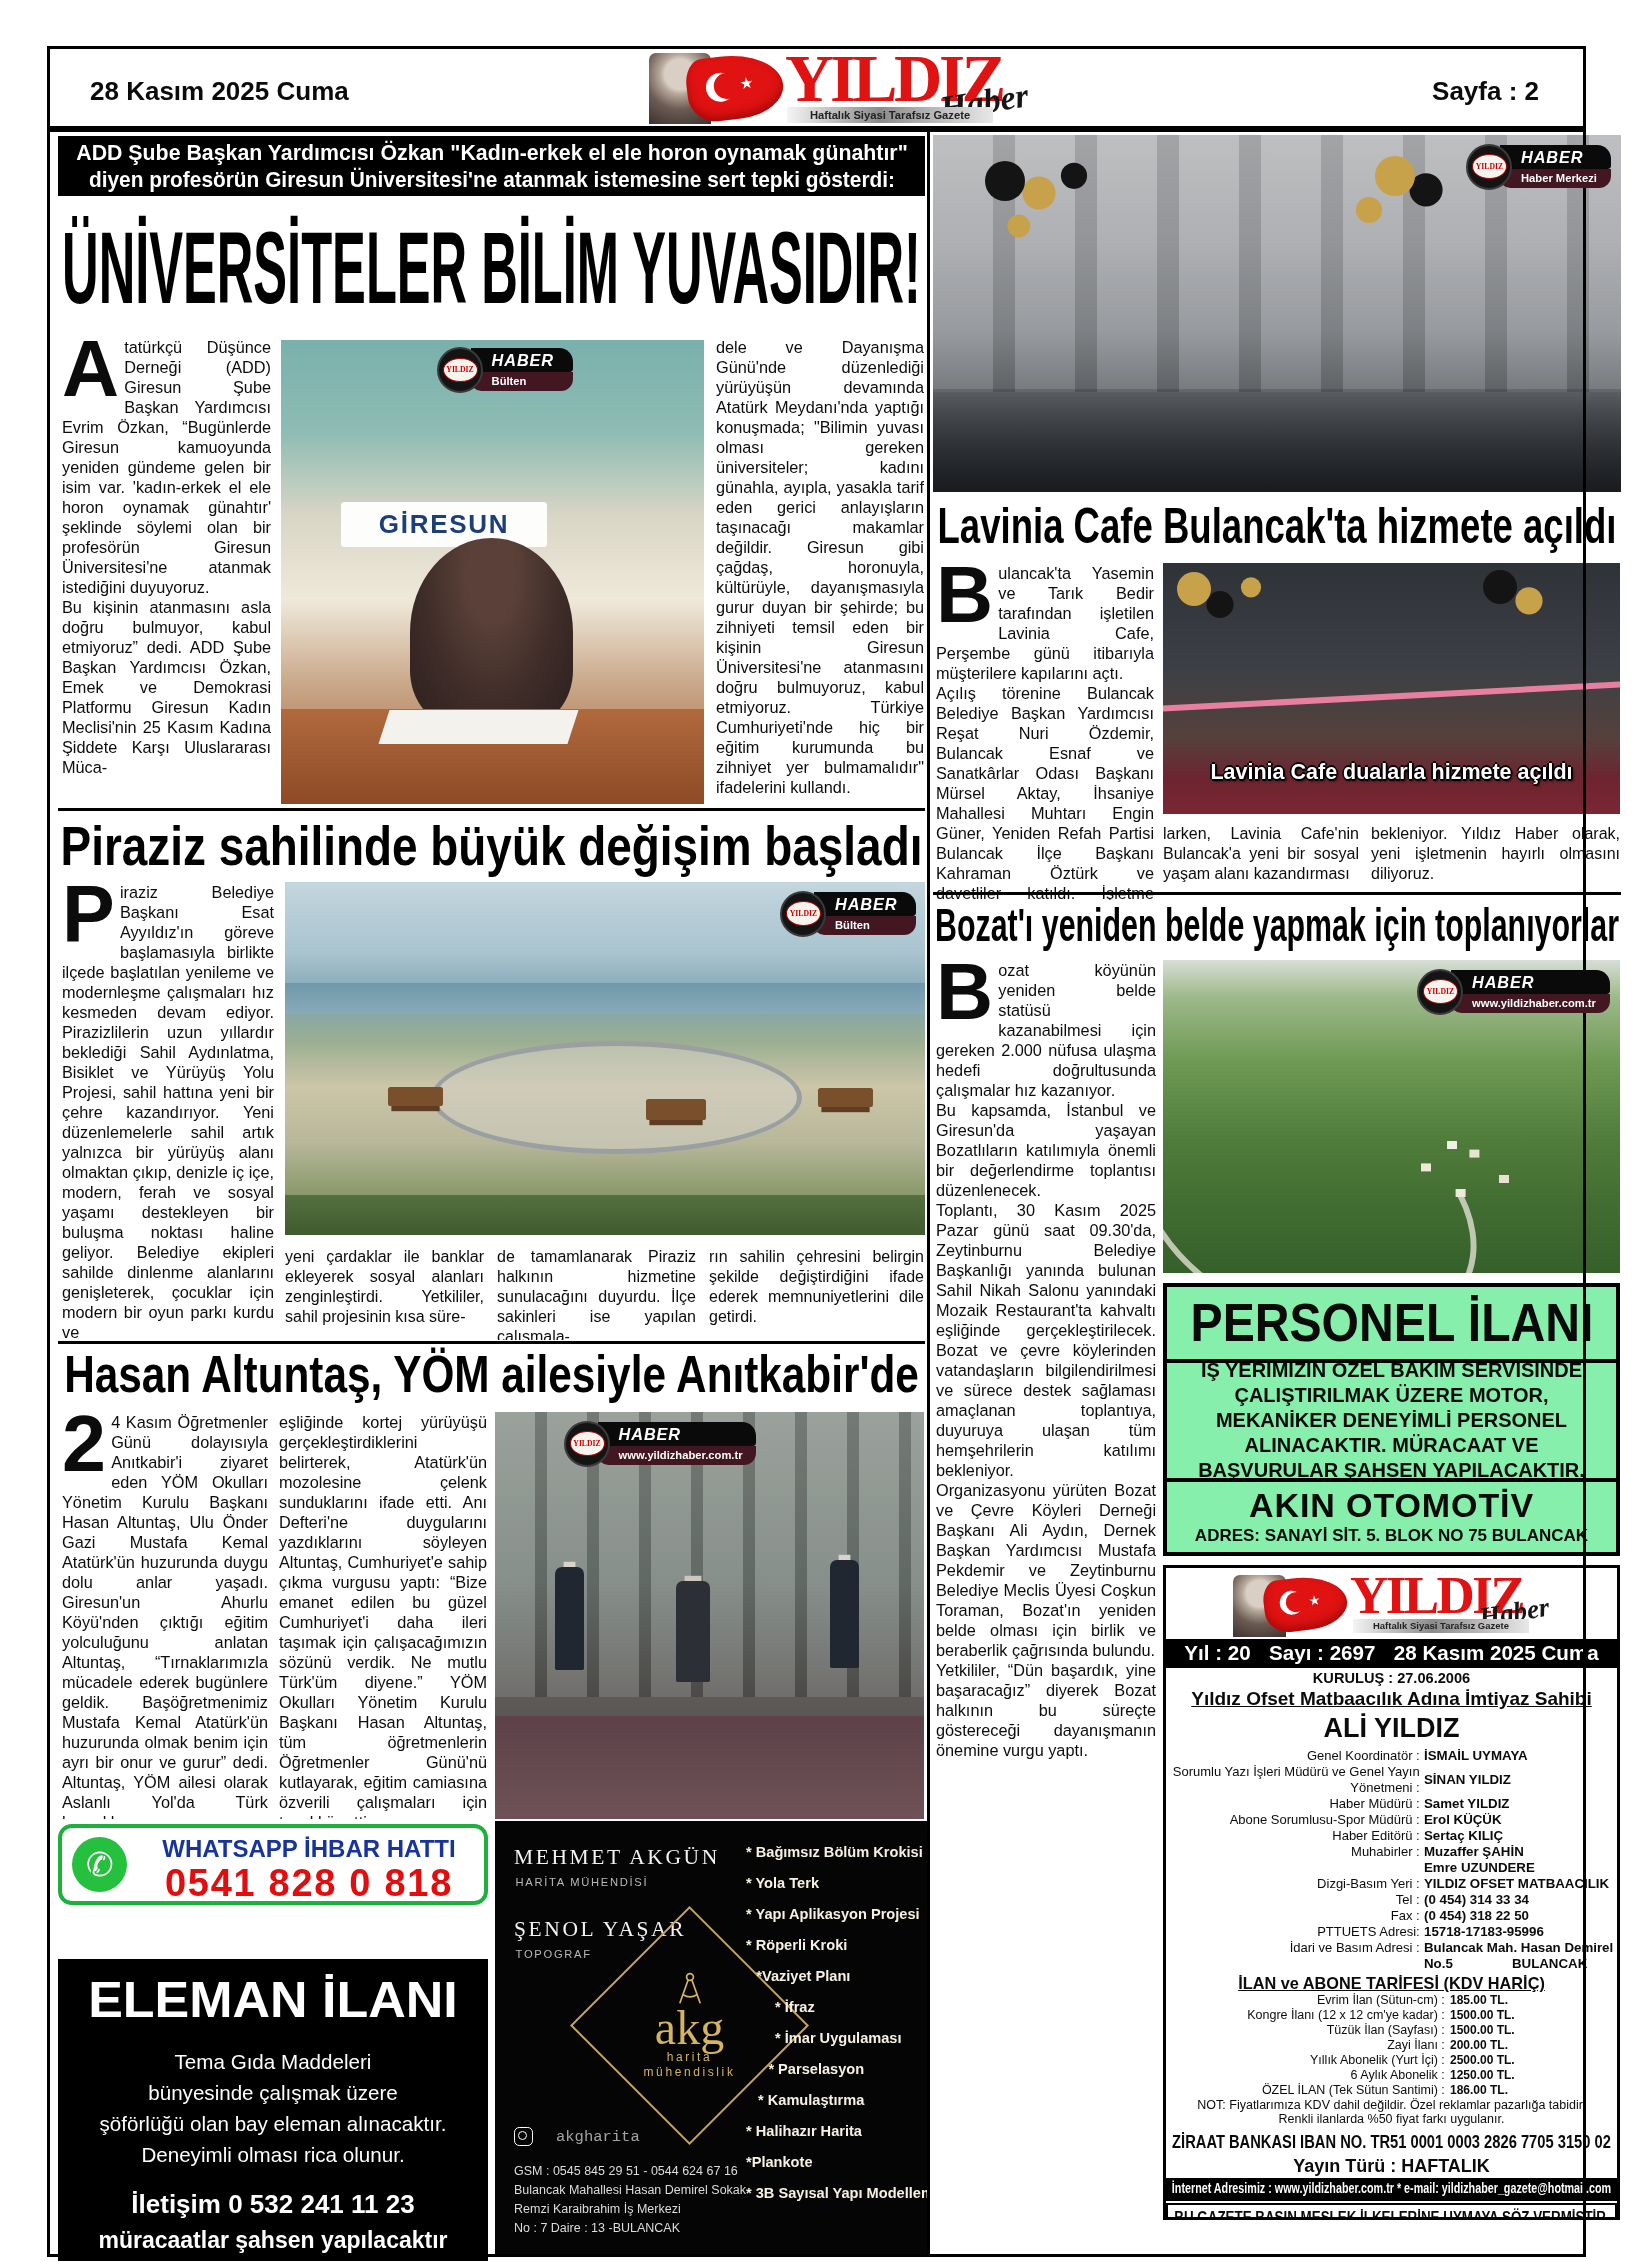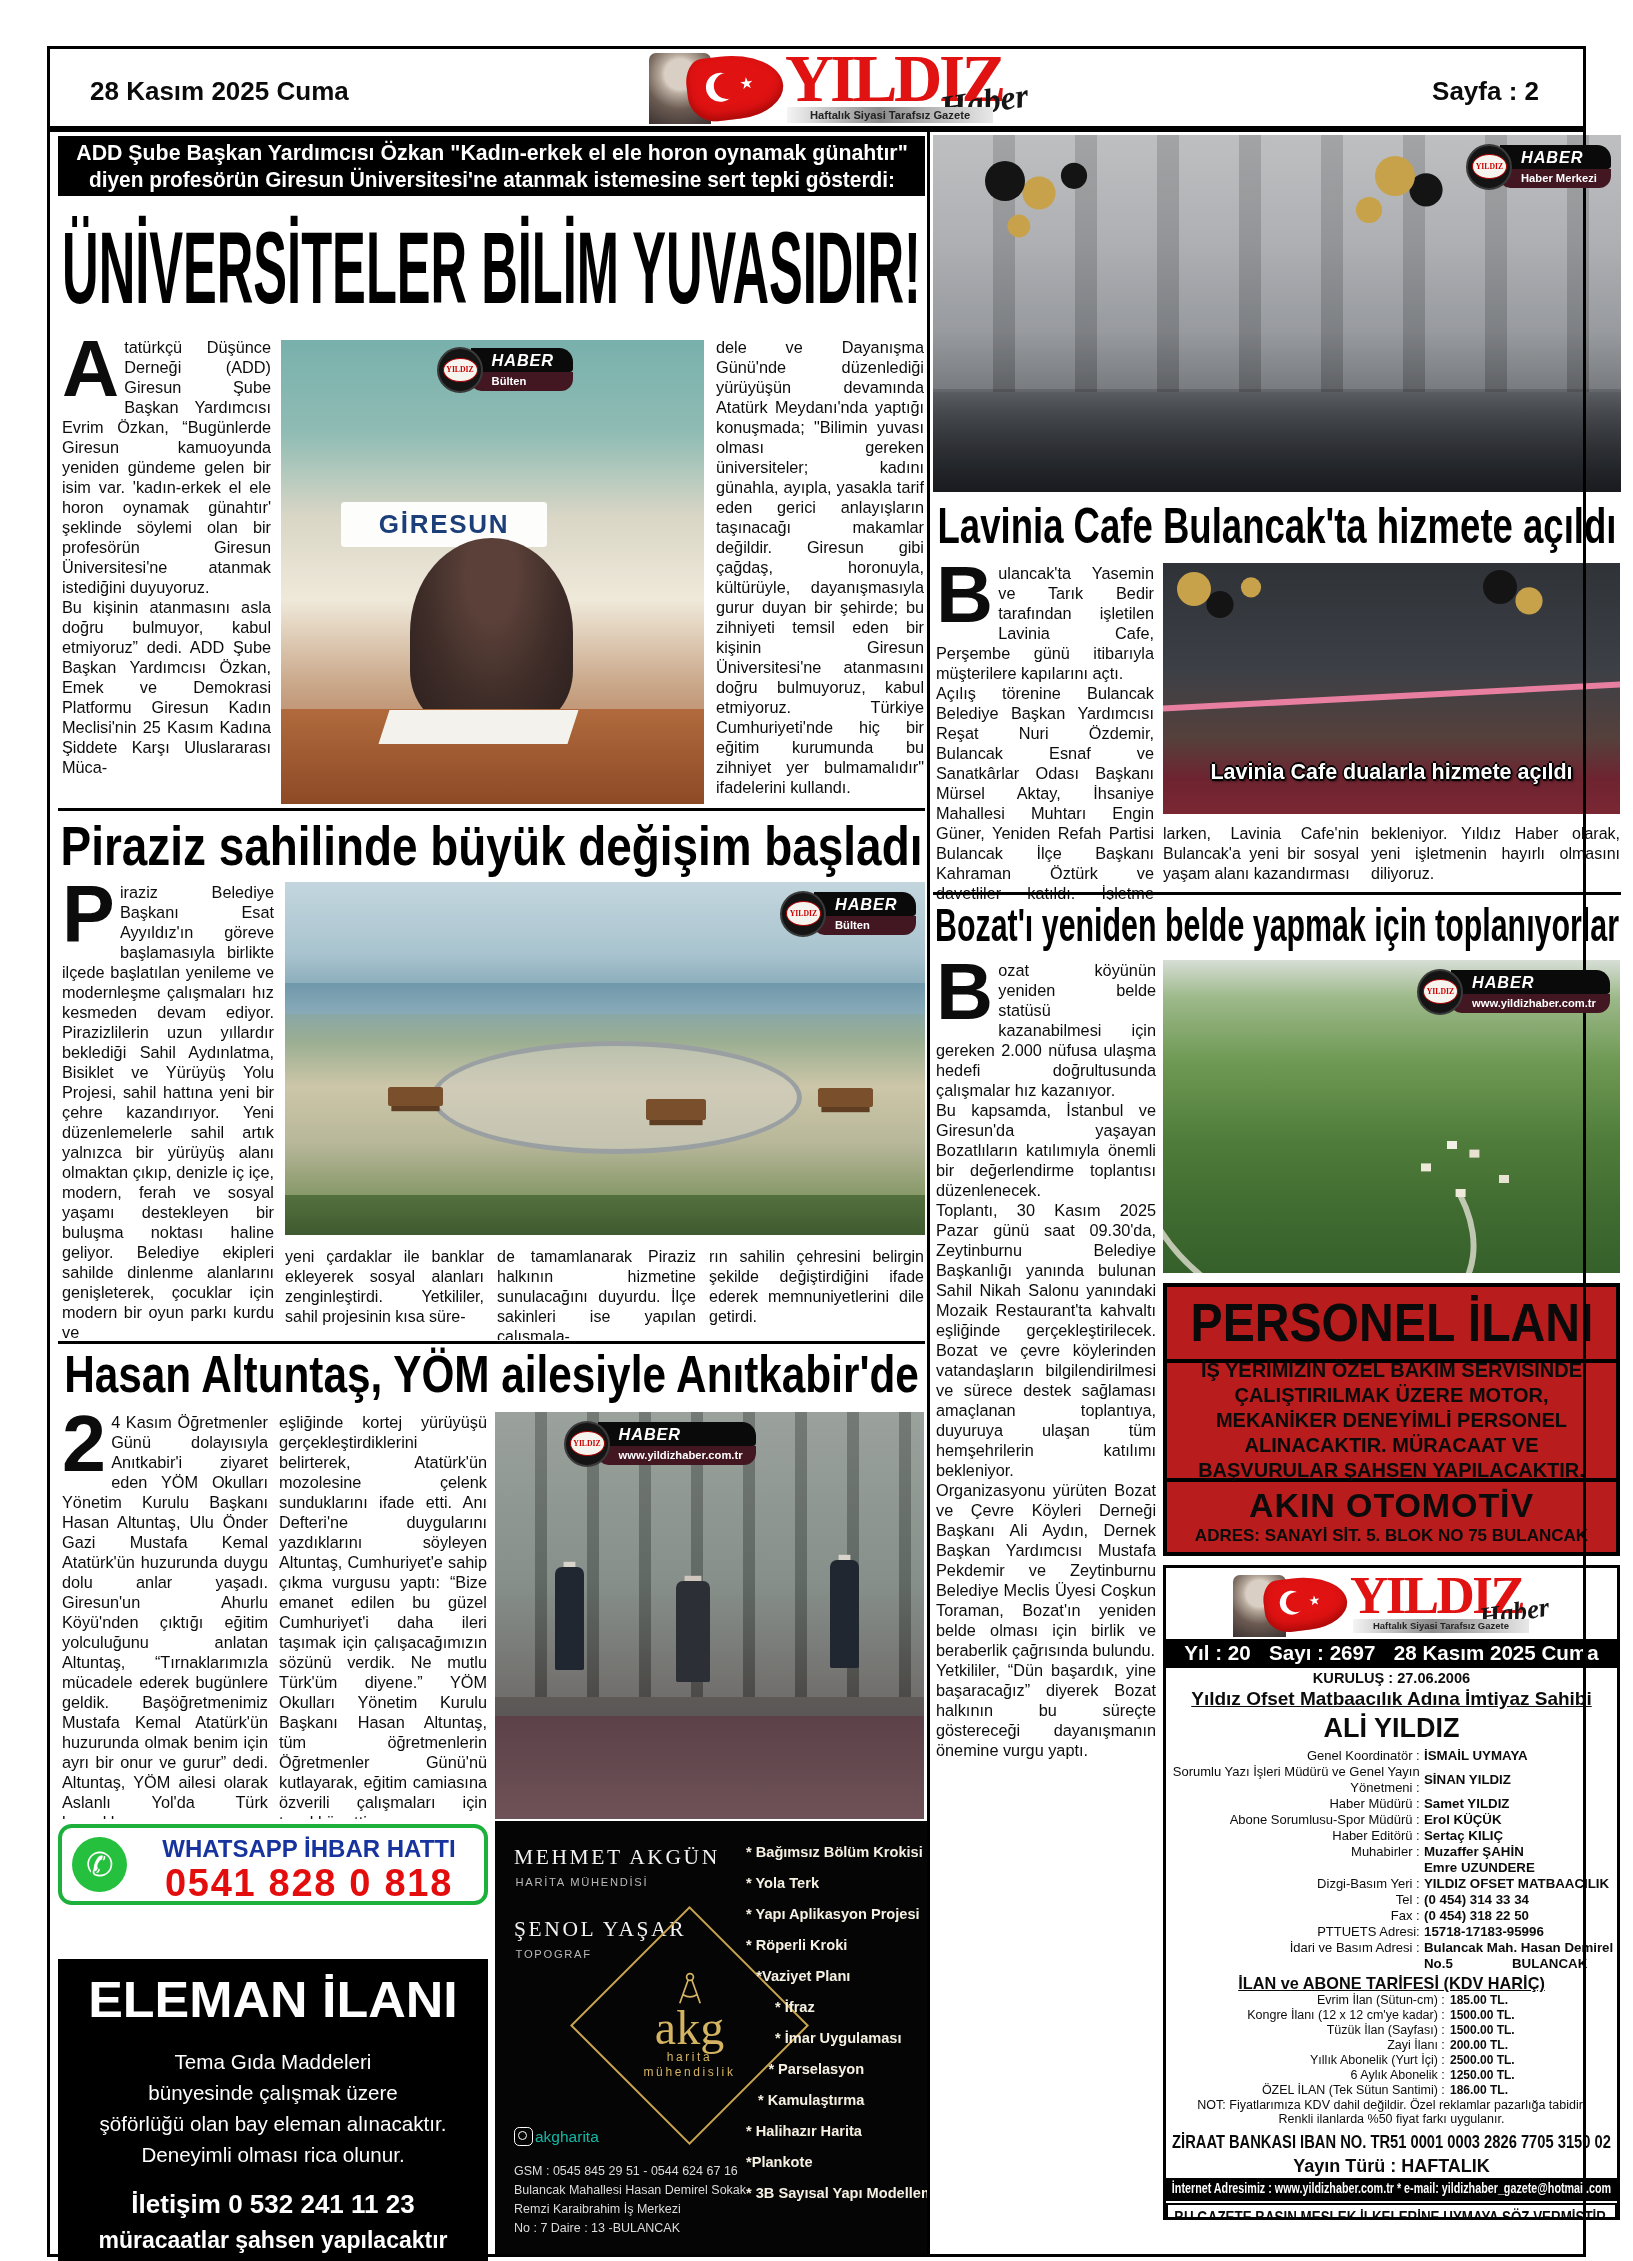--- a/index.html
+++ b/index.html
@@ -52,21 +52,21 @@
   .pbadge-oval{background:#f6f4ee;border:1.7px solid #a00;border-radius:50%;width:33px;height:22.4px;
       display:flex;align-items:center;justify-content:center;font-size:7.7px;font-weight:bold;color:#c00;font-family:"Liberation Serif",serif;}
   .pbadge-rows{display:flex;flex-direction:column;margin-left:-12px;z-index:1;}
   .pbadge-top{background:#0a0a0a;color:#fff;font-weight:bold;font-style:italic;font-size:16.3px;line-height:24px;
       padding:0 19px 0 20.6px;border-radius:0 13.8px 3.4px 0;letter-spacing:0.9px;}
   .pbadge-bot{background:#431722;color:#fff;font-size:11.2px;line-height:19px;font-weight:bold;
       padding:0 13.8px 0 20.6px;border-radius:0 0 12px 10.3px;white-space:nowrap;}
   .caption{position:absolute;left:0;right:0;text-align:center;color:#fff;font-weight:bold;font-size:21.5px;
       text-shadow:-1.7px 0 0 #000,1.7px 0 0 #000,0 -1.7px 0 #000,0 1.7px 0 #000,1.7px 1.7px 2.6px #000;}
   
-  .personel{position:absolute;background:#b91c1c;border:4.3px solid #000;box-sizing:border-box;text-align:center;}
+  .personel{position:absolute;background:#86efac;border:4.3px solid #000;box-sizing:border-box;text-align:center;}
   .personel-title{border-bottom:4.3px solid #000;height:72px;display:flex;align-items:center;justify-content:center;}
   .personel-body{border-bottom:4.3px solid #000;height:119px;display:flex;align-items:center;justify-content:center;
       font-size:20px;font-weight:bold;line-height:25px;padding:0 15px;box-sizing:border-box;text-align:center;}
   .personel-co{font-size:34px;font-weight:bold;line-height:40px;margin-top:3.4px;letter-spacing:0.9px;}
   .personel-ad{font-size:17px;font-weight:bold;line-height:22.4px;}
   
   .masthead{position:absolute;border:3.4px solid #000;box-sizing:border-box;background:#fff;overflow:hidden;}
   .mh-bar{background:#000;color:#fff;display:flex;justify-content:space-evenly;align-items:center;height:29px;
       font-size:20.6px;font-weight:bold;margin-top:1.7px;}
   .mh-center{text-align:center;}
@@ -100,21 +100,21 @@
   .akg-diamond{position:absolute;width:169px;height:169px;border:2.6px solid #c8a54e;transform:rotate(45deg);box-sizing:border-box;}
   .akg-dinner{position:absolute;inset:0;transform:rotate(-45deg);display:flex;flex-direction:column;align-items:center;justify-content:center;}
   .akg-word{font-family:"Liberation Serif",serif;font-size:48px;color:#d4b462;line-height:45px;}
   .akg-sub{font-size:12px;letter-spacing:2.6px;color:#d4b462;line-height:14.6px;}
   .akg-svc{position:absolute;font-size:14.6px;font-weight:bold;color:#f6f1e2;line-height:31px;white-space:nowrap;}
   .akg-svc div:nth-child(5){margin-left:10.3px}
   .akg-svc div:nth-child(6){margin-left:29px}
   .akg-svc div:nth-child(7){margin-left:29px}
   .akg-svc div:nth-child(8){margin-left:22.4px}
   .akg-svc div:nth-child(9){margin-left:12px}
-  .akg-ig{position:absolute;display:flex;align-items:center;gap:2px;font-size:15.5px;color:#14b8a6;}
+  .akg-ig{position:absolute;display:flex;align-items:center;gap:23px;font-size:15.5px;color:#a3a3a3;font-family:Liberation Mono, monospace;}
   .ig-icon{width:17px;height:17px;border:1.7px solid #fff;border-radius:5.2px;position:relative;display:inline-block;}
   .ig-icon::after{content:"";position:absolute;left:3.4px;top:3.4px;width:6.9px;height:6.9px;border:1.7px solid #fff;border-radius:50%;}
   .akg-small{position:absolute;font-size:12.5px;color:#ddd;line-height:16.3px;}
   
   .ph-el{position:absolute;}
 </style>
 </head>
 <body>
 
 <div class="page">

